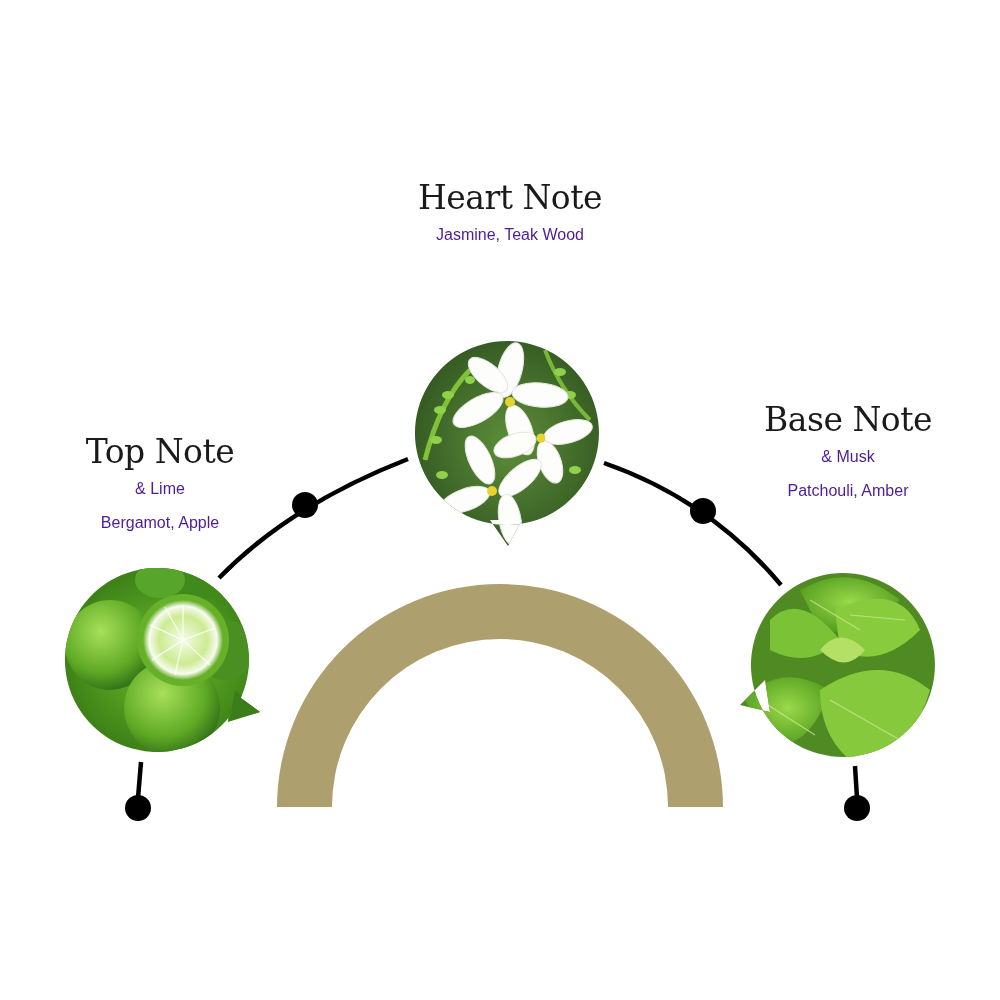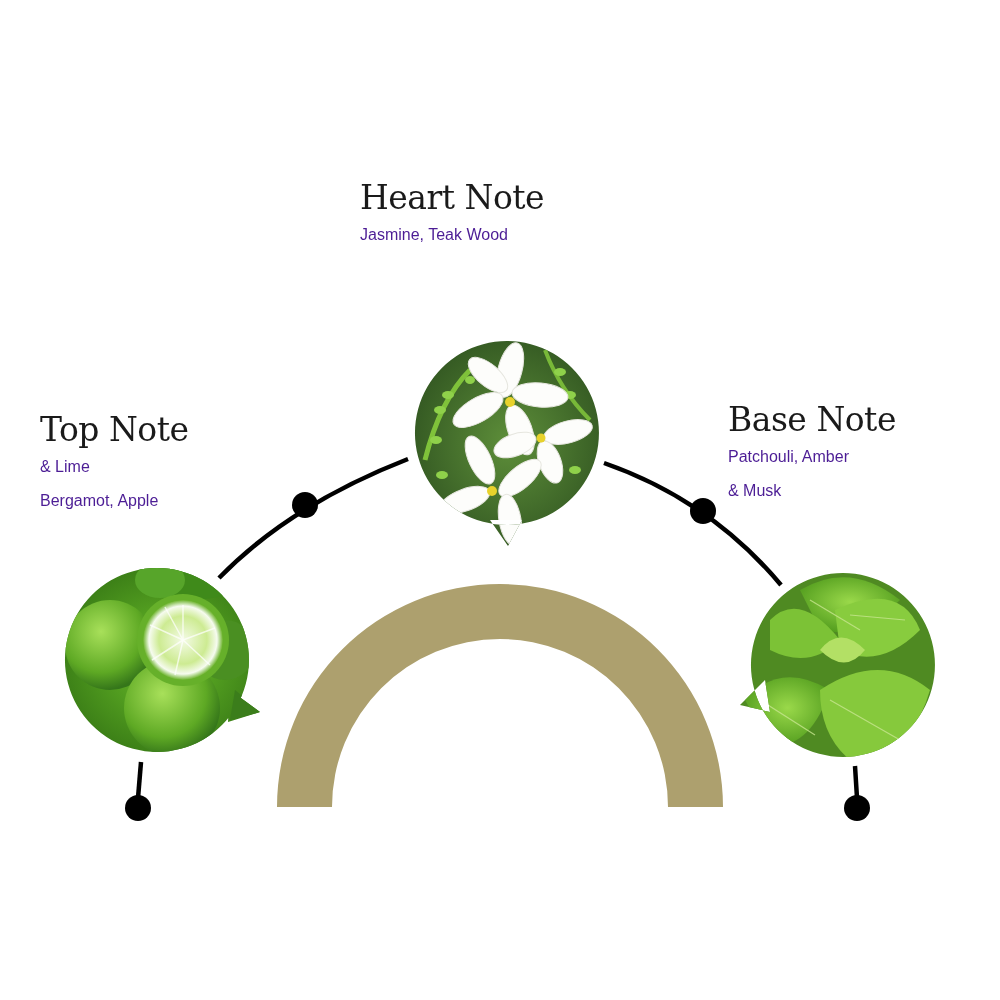--- a/index.html
+++ b/index.html
@@ -1,22 +1,22 @@
 <!DOCTYPE html>
 <html><head>
   <meta charset="utf-8">
   <style>
     html, body { margin: 0; padding: 0; background: #ffffff; }
     body { width: 1000px; height: 1000px; position: relative; overflow: hidden; }
     .canvas { position: absolute; left: 0; top: 0; width: 1000px; height: 1000px; }
-    .note { position: absolute; color: #1a1a1a; }
+    .note { position: absolute; text-align: center; color: #1a1a1a; }
     .note-title { font-family: "DejaVu Serif", "Liberation Serif", serif; font-size: 33px; letter-spacing: -0.5px; line-height: 40px; font-weight: normal; }
     .note-line { font-family: Liberation Sans, sans-serif; font-size: 16px; line-height: 34px; color: #4c1d95; }
     #note-heart { left: 360px; top: 178px; width: 300px; }
-    #note-top { left: 40px; top: 410px; width: 240px; }
+    #note-top { left: 40px; top: 432px; width: 240px; }
     #note-base { left: 728px; top: 400px; width: 240px; }
   </style>
 </head>
 <body>
 
 <svg class="canvas" viewBox="0 0 1000 1000" xmlns="http://www.w3.org/2000/svg">
   <defs>
     <clipPath id="clip-left">
         <path d="M157,568 a92,92 0 1,1 -0.1,0 Z M230,690 L260,712 L228,722 Z"></path>
       </clipPath>
@@ -143,15 +143,15 @@
 </div>
 
 <div class="note" id="note-top">
   <div class="note-title">Top Note</div>
   <div class="note-line">&amp; Lime</div>
   <div class="note-line">Bergamot, Apple</div>
 </div>
 
 <div class="note" id="note-base">
   <div class="note-title">Base Note</div>
+  <div class="note-line">&amp; Musk</div>
   <div class="note-line">Patchouli, Amber</div>
-  <div class="note-line">&amp; Musk</div>
 </div>
 
 </body></html>

